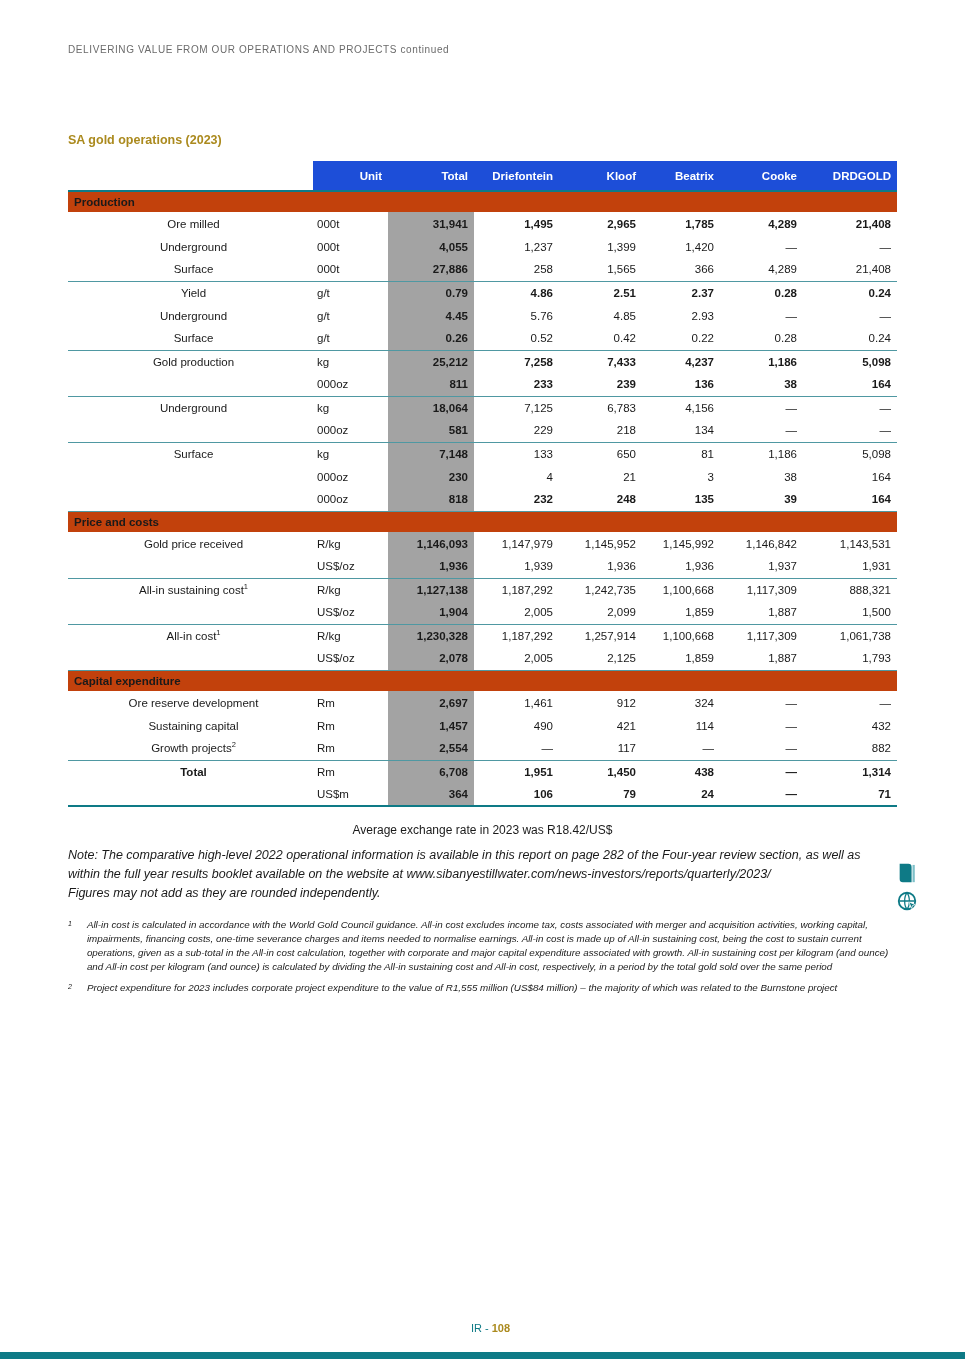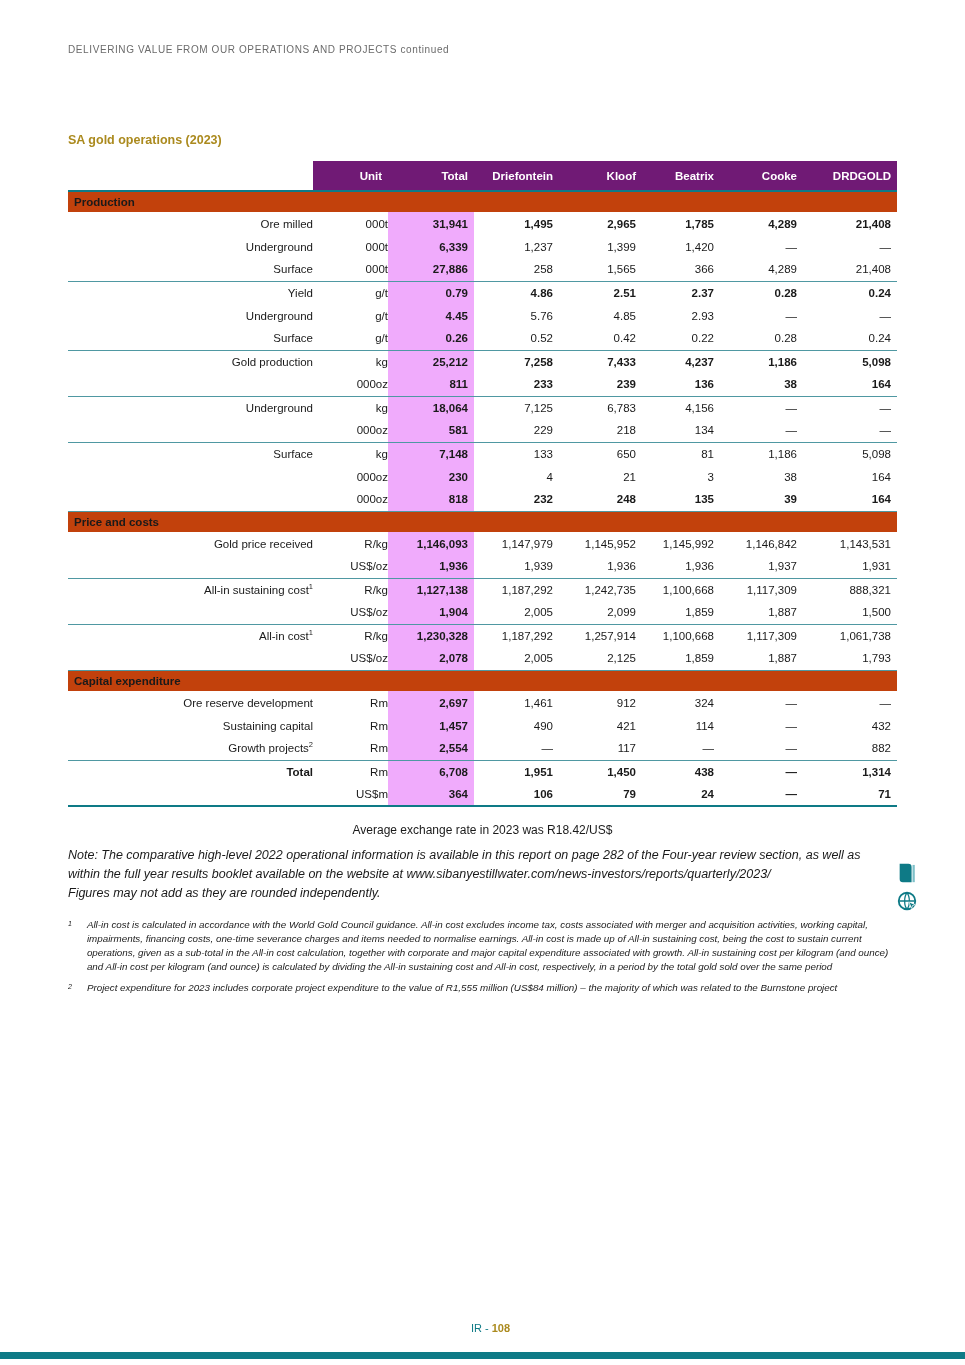--- a/index.html
+++ b/index.html
@@ -15,30 +15,30 @@
               border-bottom:2px solid #0e7a86; table-layout:fixed; }
   table.ops col.c-label { width:245px; }
   table.ops col.c-unit  { width:75px; }
   table.ops col.c-total { width:86px; }
   table.ops col.c-n1 { width:85px; }
   table.ops col.c-n2 { width:83px; }
   table.ops col.c-n3 { width:78px; }
   table.ops col.c-n4 { width:83px; }
   table.ops col.c-n5 { width:94px; }
 
-  thead th { background:#701a75; color:#fff; font-weight:bold; height:30px; text-align:right;
+  thead th { background:#1d4ed8; color:#fff; font-weight:bold; height:30px; text-align:right;
              padding-right:6px; border-bottom:2px solid #0e7a86; vertical-align:middle; }
   thead th.h-label { background:transparent; }
 
   tbody td { height:23px; vertical-align:middle; }
-  td.cell-label { text-align:right; padding-left:6px; }
+  td.cell-label { text-align:center; padding-left:6px; }
   td.cell-label.b { font-weight:bold; }
-  td.cell-unit { text-align:right; padding-left:4px; }
+  td.cell-unit { text-align:left; padding-left:4px; }
   td.cell-num { text-align:right; padding-right:6px; }
-  td.cell-total { background:#f0abfc; font-weight:bold; }
+  td.cell-total { background:#a3a3a3; font-weight:bold; }
   tr.bold-row td.cell-num { font-weight:bold; }
 
   tr.section-row td { background:#c2410c; font-weight:bold; height:21px; padding-left:6px;
                       border-top:1px solid #4f98a2; }
   tr.sep td { border-top:1px solid #4f98a2; }
 
   sup { font-size:7.5px; vertical-align:super; line-height:0; }
 
   .exchange-note { margin-top:16px; font-size:12px;text-align:center; }
   .note { margin-top:9px; font-size:12.5px; font-style:italic; line-height:1.5; width:816px; }
@@ -98,21 +98,21 @@
             <td class="cell-num cell-total">31,941</td>
             <td class="cell-num">1,495</td>
             <td class="cell-num">2,965</td>
             <td class="cell-num">1,785</td>
             <td class="cell-num">4,289</td>
             <td class="cell-num">21,408</td>
           </tr>
           <tr>
             <td class="cell-label">Underground</td>
             <td class="cell-unit">000t</td>
-            <td class="cell-num cell-total">6,339</td>
+            <td class="cell-num cell-total">4,055</td>
             <td class="cell-num">1,237</td>
             <td class="cell-num">1,399</td>
             <td class="cell-num">1,420</td>
             <td class="cell-num">—</td>
             <td class="cell-num">—</td>
           </tr>
           <tr>
             <td class="cell-label">Surface</td>
             <td class="cell-unit">000t</td>
             <td class="cell-num cell-total">27,886</td>

